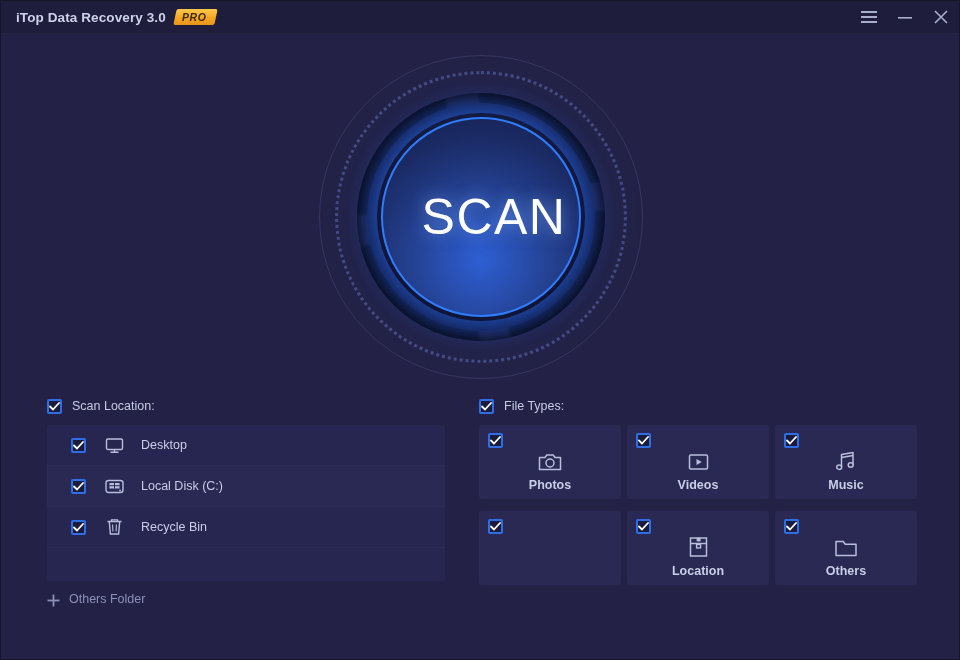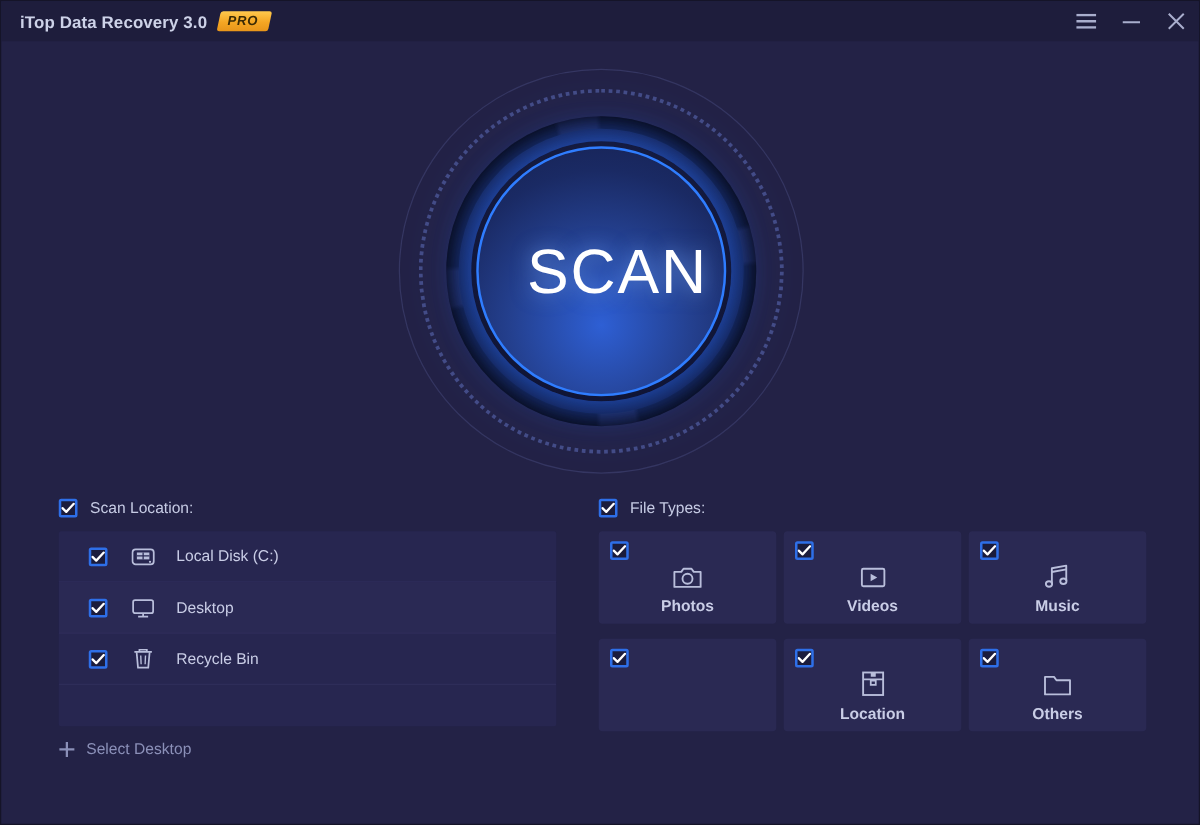--- a/index.html
+++ b/index.html
@@ -334,44 +334,44 @@
       <div id="location-list">
 
         <div class="loc-row">
           <div class="cb">
             <svg width="11" height="9" viewBox="0 0 11 9">
                 <path d="M1 4.5 L4 7.5 L10 1" stroke="#ffffff" stroke-width="1.8" fill="none" stroke-linecap="round" stroke-linejoin="round"></path>
               </svg>
           </div>
           <span class="loc-icon">
             <svg width="19" height="17" viewBox="0 0 19 17">
+              <rect x="1.5" y="2" width="16" height="10.5" rx="1.6" fill="none" stroke="#b9bedb" stroke-width="1.4"></rect>
+              <line x1="9.5" y1="12.5" x2="9.5" y2="15" stroke="#b9bedb" stroke-width="1.4"></line>
+              <line x1="5.5" y1="15.2" x2="13.5" y2="15.2" stroke="#b9bedb" stroke-width="1.4"></line>
+            </svg>
+          </span>
+          <span class="loc-name">Desktop</span>
+        </div>
+
+        <div class="loc-row">
+          <div class="cb">
+            <svg width="11" height="9" viewBox="0 0 11 9">
+                <path d="M1 4.5 L4 7.5 L10 1" stroke="#ffffff" stroke-width="1.8" fill="none" stroke-linecap="round" stroke-linejoin="round"></path>
+              </svg>
+          </div>
+          <span class="loc-icon">
+            <svg width="19" height="17" viewBox="0 0 19 17">
               <rect x="1" y="2.5" width="17" height="12" rx="2.5" fill="none" stroke="#b9bedb" stroke-width="1.4"></rect>
               <rect x="4.5" y="5" width="10" height="5.5" fill="#b9bedb"></rect>
               <line x1="9.5" y1="5" x2="9.5" y2="10.5" stroke="#2a2954" stroke-width="1"></line>
               <line x1="4.5" y1="7.7" x2="14.5" y2="7.7" stroke="#2a2954" stroke-width="1"></line>
               <circle cx="15" cy="12.4" r="0.9" fill="#b9bedb"></circle>
             </svg>
           </span>
           <span class="loc-name">Local Disk (C:)</span>
-        </div>
-
-        <div class="loc-row">
-          <div class="cb">
-            <svg width="11" height="9" viewBox="0 0 11 9">
-                <path d="M1 4.5 L4 7.5 L10 1" stroke="#ffffff" stroke-width="1.8" fill="none" stroke-linecap="round" stroke-linejoin="round"></path>
-              </svg>
-          </div>
-          <span class="loc-icon">
-            <svg width="19" height="17" viewBox="0 0 19 17">
-              <rect x="1.5" y="2" width="16" height="10.5" rx="1.6" fill="none" stroke="#b9bedb" stroke-width="1.4"></rect>
-              <line x1="9.5" y1="12.5" x2="9.5" y2="15" stroke="#b9bedb" stroke-width="1.4"></line>
-              <line x1="5.5" y1="15.2" x2="13.5" y2="15.2" stroke="#b9bedb" stroke-width="1.4"></line>
-            </svg>
-          </span>
-          <span class="loc-name">Desktop</span>
         </div>
 
         <div class="loc-row">
           <div class="cb">
             <svg width="11" height="9" viewBox="0 0 11 9">
                 <path d="M1 4.5 L4 7.5 L10 1" stroke="#ffffff" stroke-width="1.8" fill="none" stroke-linecap="round" stroke-linejoin="round"></path>
               </svg>
           </div>
           <span class="loc-icon">
             <svg width="19" height="18" viewBox="0 0 19 18">
@@ -387,21 +387,21 @@
 
       </div>
 
       <div id="select-folder">
         <span class="plus">
           <svg width="13" height="13" viewBox="0 0 13 13">
             <line x1="6.5" y1="0.5" x2="6.5" y2="12.5" stroke="#8b90b8" stroke-width="1.8"></line>
             <line x1="0.5" y1="6.5" x2="12.5" y2="6.5" stroke="#8b90b8" stroke-width="1.8"></line>
           </svg>
         </span>
-        <span class="sf-label">Select Desktop</span>
+        <span class="sf-label">Others Folder</span>
       </div>
     </div>
 
     <div id="file-types">
       <div class="section-head">
         <div class="cb">
           <svg width="11" height="9" viewBox="0 0 11 9">
               <path d="M1 4.5 L4 7.5 L10 1" stroke="#ffffff" stroke-width="1.8" fill="none" stroke-linecap="round" stroke-linejoin="round"></path>
             </svg>
         </div>

